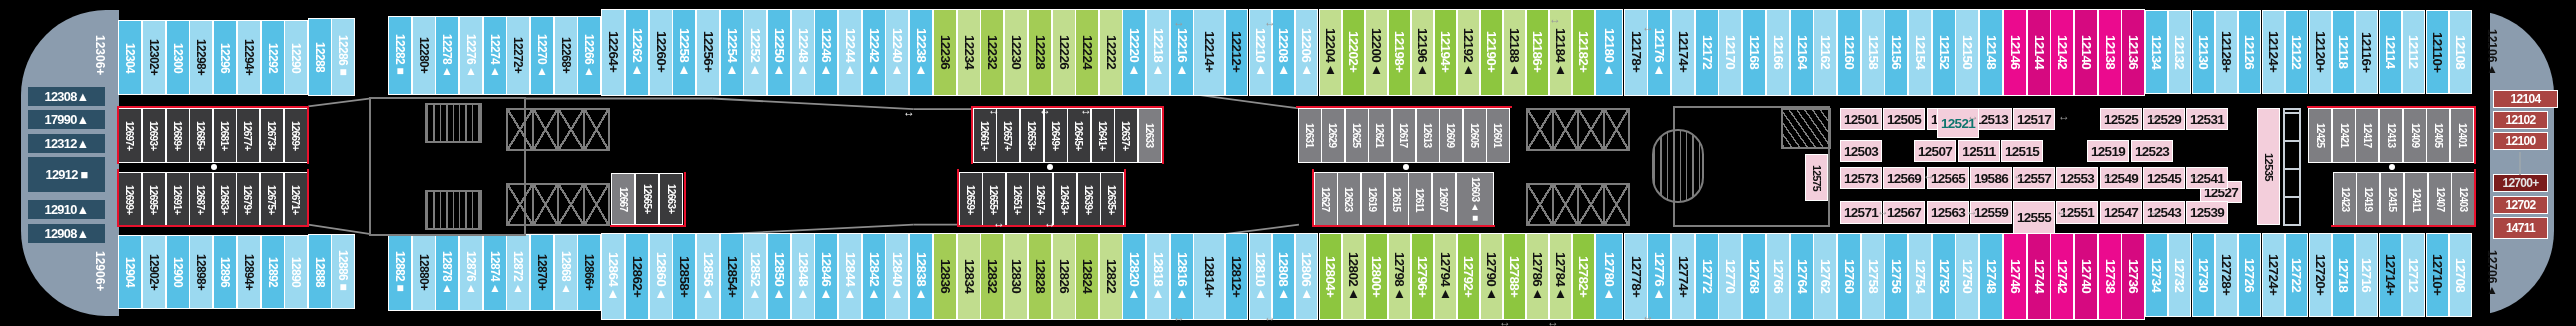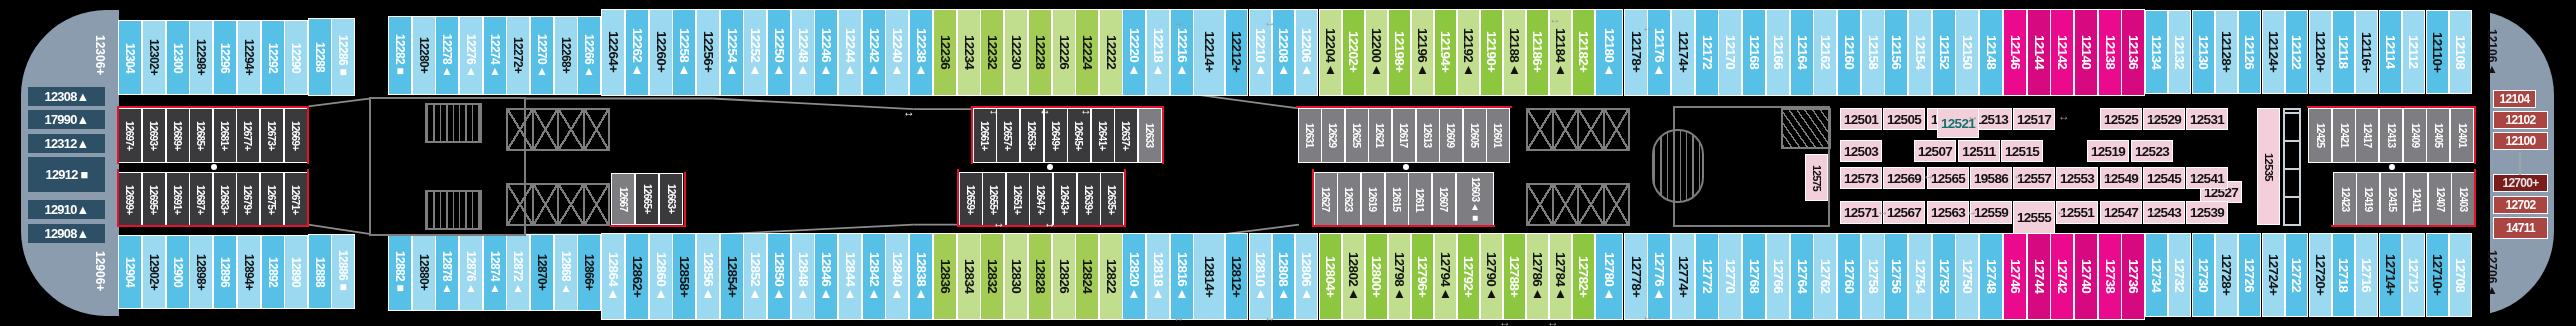--- a/index.html
+++ b/index.html
@@ -864,21 +864,21 @@
       <div class="cell" style="left: 2056px; top: 201px; width: 42px; height: 23px; background: rgb(243, 206, 219); color: rgb(18, 18, 18); font-size: 13.5px;">12551</div>
       <div class="cell" style="left: 2100px; top: 201px; width: 42px; height: 23px; background: rgb(243, 206, 219); color: rgb(18, 18, 18); font-size: 13.5px;">12547</div>
       <div class="cell" style="left: 2143px; top: 201px; width: 42px; height: 23px; background: rgb(243, 206, 219); color: rgb(18, 18, 18); font-size: 13.5px;">12543</div>
       <div class="cell" style="left: 2186px; top: 201px; width: 42px; height: 23px; background: rgb(243, 206, 219); color: rgb(18, 18, 18); font-size: 13.5px;">12539</div>
       <div class="cell" style="left: 27px; top: 86px; width: 79px; height: 21px; background: rgb(45, 80, 102); color: rgb(255, 255, 255); font-size: 12.8px; border-color: rgb(139, 156, 174);">12308▲</div>
       <div class="cell" style="left: 27px; top: 109px; width: 79px; height: 21px; background: rgb(45, 80, 102); color: rgb(255, 255, 255); font-size: 12.8px; border-color: rgb(139, 156, 174);">17990▲</div>
       <div class="cell" style="left: 27px; top: 133px; width: 79px; height: 21px; background: rgb(45, 80, 102); color: rgb(255, 255, 255); font-size: 12.8px; border-color: rgb(139, 156, 174);">12312▲</div>
       <div class="cell" style="left: 27px; top: 156px; width: 79px; height: 37px; background: rgb(45, 80, 102); color: rgb(255, 255, 255); font-size: 12.8px; border-color: rgb(139, 156, 174);">12912 ■</div>
       <div class="cell" style="left: 27px; top: 199px; width: 79px; height: 21px; background: rgb(45, 80, 102); color: rgb(255, 255, 255); font-size: 12.8px; border-color: rgb(139, 156, 174);">12910▲</div>
       <div class="cell" style="left: 27px; top: 223px; width: 79px; height: 21px; background: rgb(45, 80, 102); color: rgb(255, 255, 255); font-size: 12.8px; border-color: rgb(139, 156, 174);">12908▲</div>
-      <div class="cell" style="left: 2493px; top: 90px; width: 43px; height: 18.4px; background: rgb(170, 69, 66); color: rgb(255, 255, 255); font-size: 12px; border-color: rgb(255, 255, 255);">12104</div>
+      <div class="cell" style="left: 2493px; top: 90px; width: 65px; height: 18.4px; background: rgb(170, 69, 66); color: rgb(255, 255, 255); font-size: 12px; border-color: rgb(255, 255, 255);">12104</div>
       <div class="cell" style="left: 2493px; top: 111px; width: 55px; height: 18.4px; background: rgb(170, 69, 66); color: rgb(255, 255, 255); font-size: 12px; border-color: rgb(255, 255, 255);">12102</div>
       <div class="cell" style="left: 2493px; top: 132px; width: 55px; height: 18.4px; background: rgb(170, 69, 66); color: rgb(255, 255, 255); font-size: 12px; border-color: rgb(255, 255, 255);">12100</div>
       <div class="cell" style="left: 2493px; top: 174px; width: 55px; height: 18.4px; background: rgb(122, 28, 28); color: #e5e5e5; font-size: 12px; border-color: rgb(255, 255, 255);">12700+</div>
       <div class="cell" style="left: 2493px; top: 196px; width: 55px; height: 18.4px; background: rgb(170, 69, 66); color: rgb(255, 255, 255); font-size: 12px; border-color: rgb(255, 255, 255);">12702</div>
       <div class="cell" style="left: 2493px; top: 217px; width: 55px; height: 22px; background: rgb(170, 69, 66); color: rgb(255, 255, 255); font-size: 12px; border-color: rgb(255, 255, 255);">14711</div>
       <div class="cell" style="left: 2257px; top: 108px; width: 23px; height: 117px; background: rgb(243, 206, 219); color: rgb(18, 18, 18); font-size: 11.3px; border-color: rgb(255, 255, 255);">
         <span class="vtxt">12535</span>
       </div>
       <div class="cell" style="left: 1805px; top: 154px; width: 23px; height: 47px; background: rgb(243, 206, 219); color: rgb(18, 18, 18); font-size: 10.6px; border-color: rgb(255, 255, 255);">
         <span class="vtxt">12575</span>

